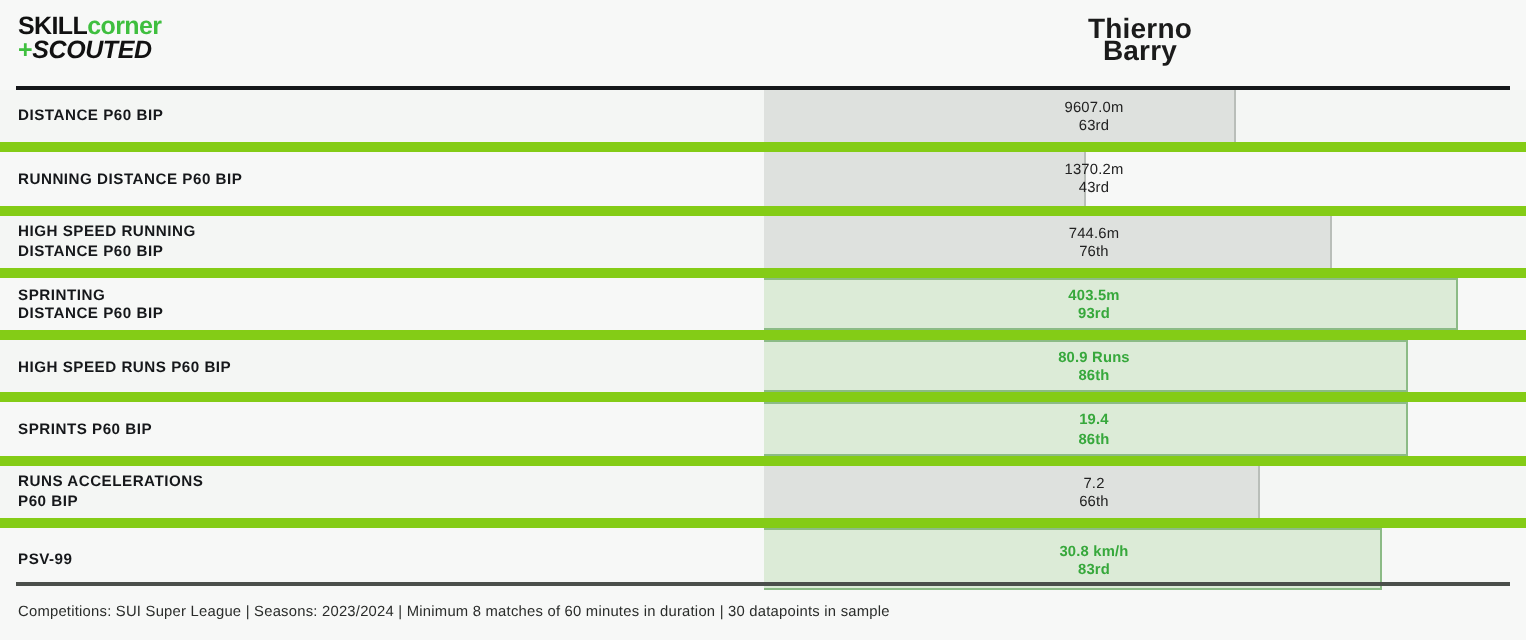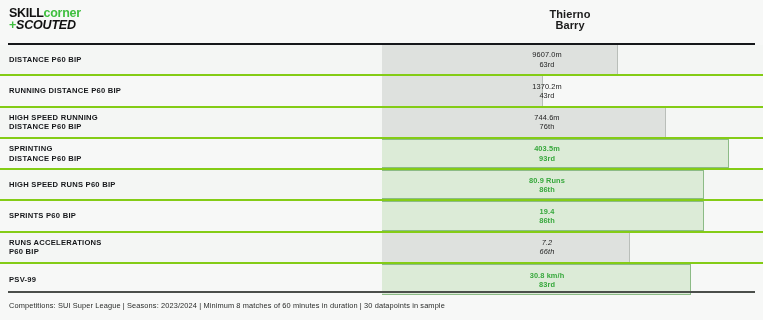--- a/index.html
+++ b/index.html
@@ -24,36 +24,36 @@
   #logo .skill { color: #111111; }
   #logo .corner { color: #3fbf3f; }
   #logo .line2 {
     font-size: 12.5px; font-weight: bold; font-style: italic;
     color: #111111; letter-spacing: -0.2px; margin-top: 1px;
   }
   #logo .plus { color: #3fbf3f; font-style: normal; }
 
   #player-header {
     position: absolute; left: 470px; top: 9px; width: 200px;
-    text-align: center; font-size: 11px; font-weight: bold;
+    text-align: center; font-size: 14px; font-weight: bold;
     color: #1b1b1b; line-height: 11px; letter-spacing: 0.1px;
   }
 
   #header-rule {
     position: absolute; left: 8px; top: 43px; width: 747px; height: 2px;
     background: #15171a;
   }
 
   
   #rows { position: absolute; left: 0; top: 45px; width: 763px; }
 
   .row {
     position: relative;
     height: 31.3px;
-    border-bottom: 2px solid #84cc16;
+    border-bottom: 5px solid #84cc16;
     background: #f7f8f7;
   }
   .row:nth-child(odd) { background: #f4f6f4; }
   .row:last-child { border-bottom: none; }
 
   .row-label {
     position: absolute; left: 9px; top: 0; height: 100%;
     display: flex; flex-direction: column; justify-content: center;
     font-size: 7.6px; font-weight: bold; color: #15171a;
     letter-spacing: 0.25px; line-height: 9.5px;
@@ -185,21 +185,21 @@
           </div>
         </div>
       </div>
       <div class="row">
         <div class="row-label">
           <span>RUNS ACCELERATIONS</span>
           <span>P60 BIP</span>
         </div>
         <div class="bar-track">
           <div class="bar gray" style="width: 248px;"></div>
-          <div class="bar-value gray" style="left: 120px; font-style: italic;">
+          <div class="bar-value gray" style="left: 120px;">
             <span>7.2</span>
             <span>66th</span>
           </div>
         </div>
       </div>
       <div class="row">
         <div class="row-label">
           <span>PSV-99</span>
         </div>
         <div class="bar-track">

